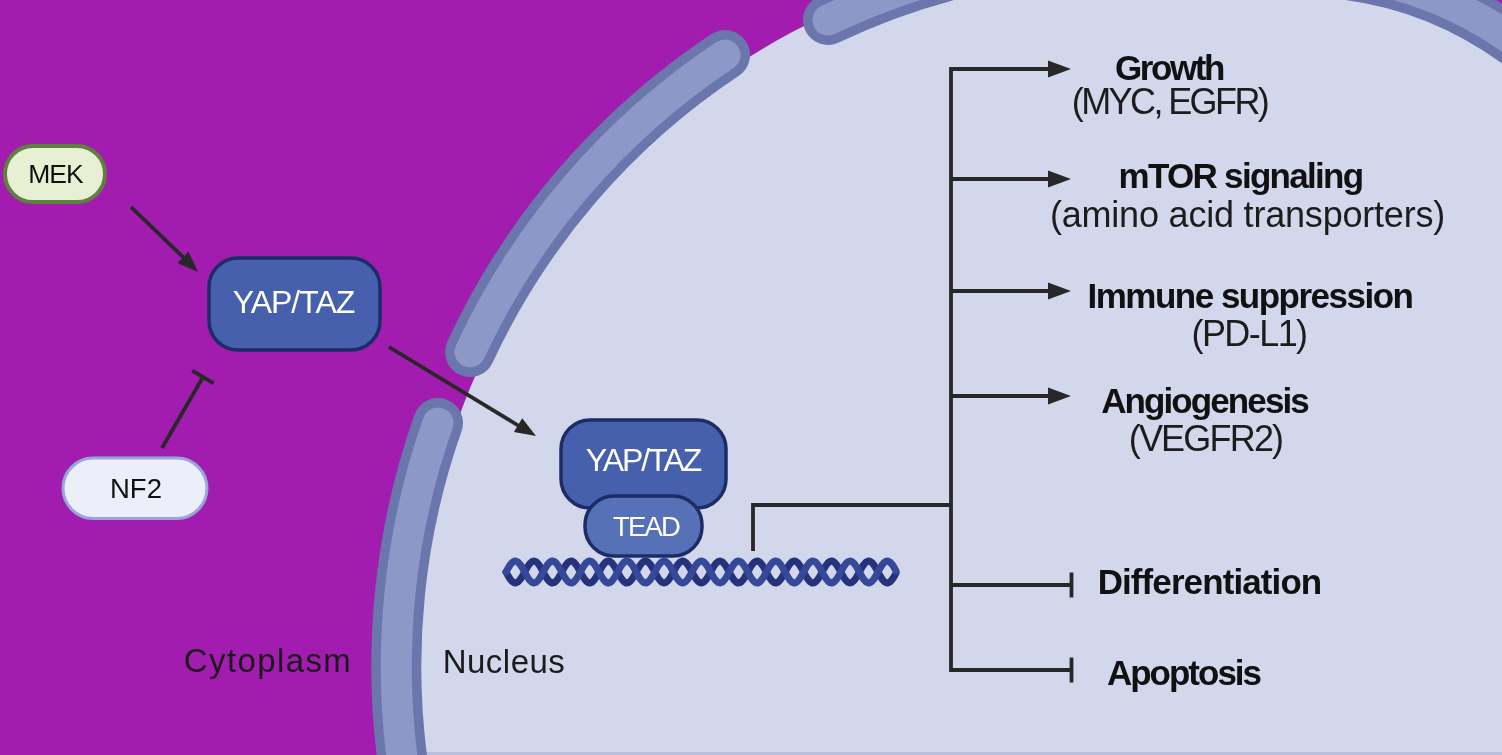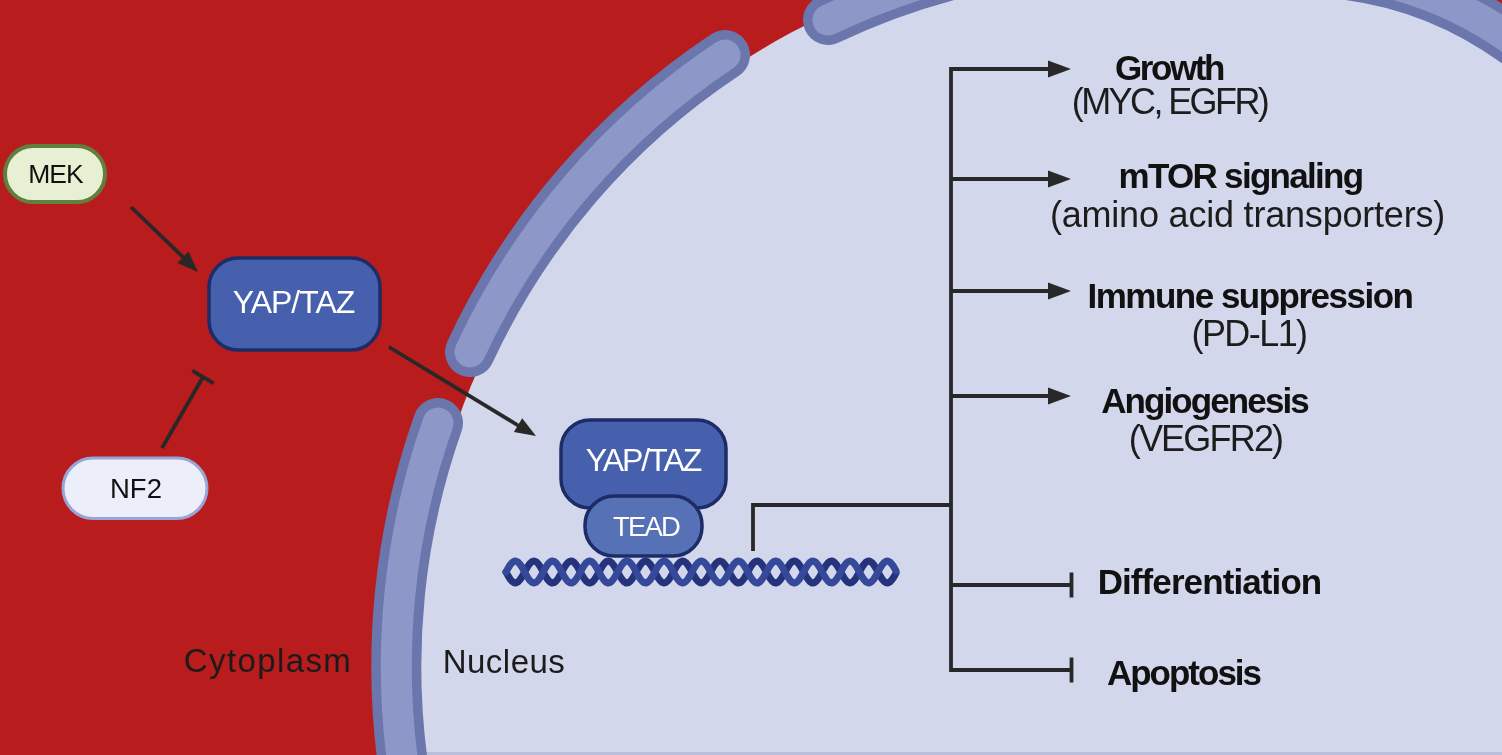--- a/index.html
+++ b/index.html
@@ -1,16 +1,16 @@
 <!DOCTYPE html>
 <html><head>
 <meta charset="utf-8">
 <style>
   html,body { margin:0; padding:0; background:#ffffff; }
-  #stage { position:relative; width:1502px; height:755px; overflow:hidden; background:#b91c1c;
+  #stage { position:relative; width:1502px; height:755px; overflow:hidden; background:#a21caf;
            font-family:"Liberation Sans", sans-serif; }
   svg { display:block; }
   text { font-family:"Liberation Sans", sans-serif; }
   .wire { stroke:#282828; stroke-width:3.8; fill:none; }
   .head { fill:#282828; stroke:none; }
 </style>
 </head>
 <body>
 
 <div id="stage">

